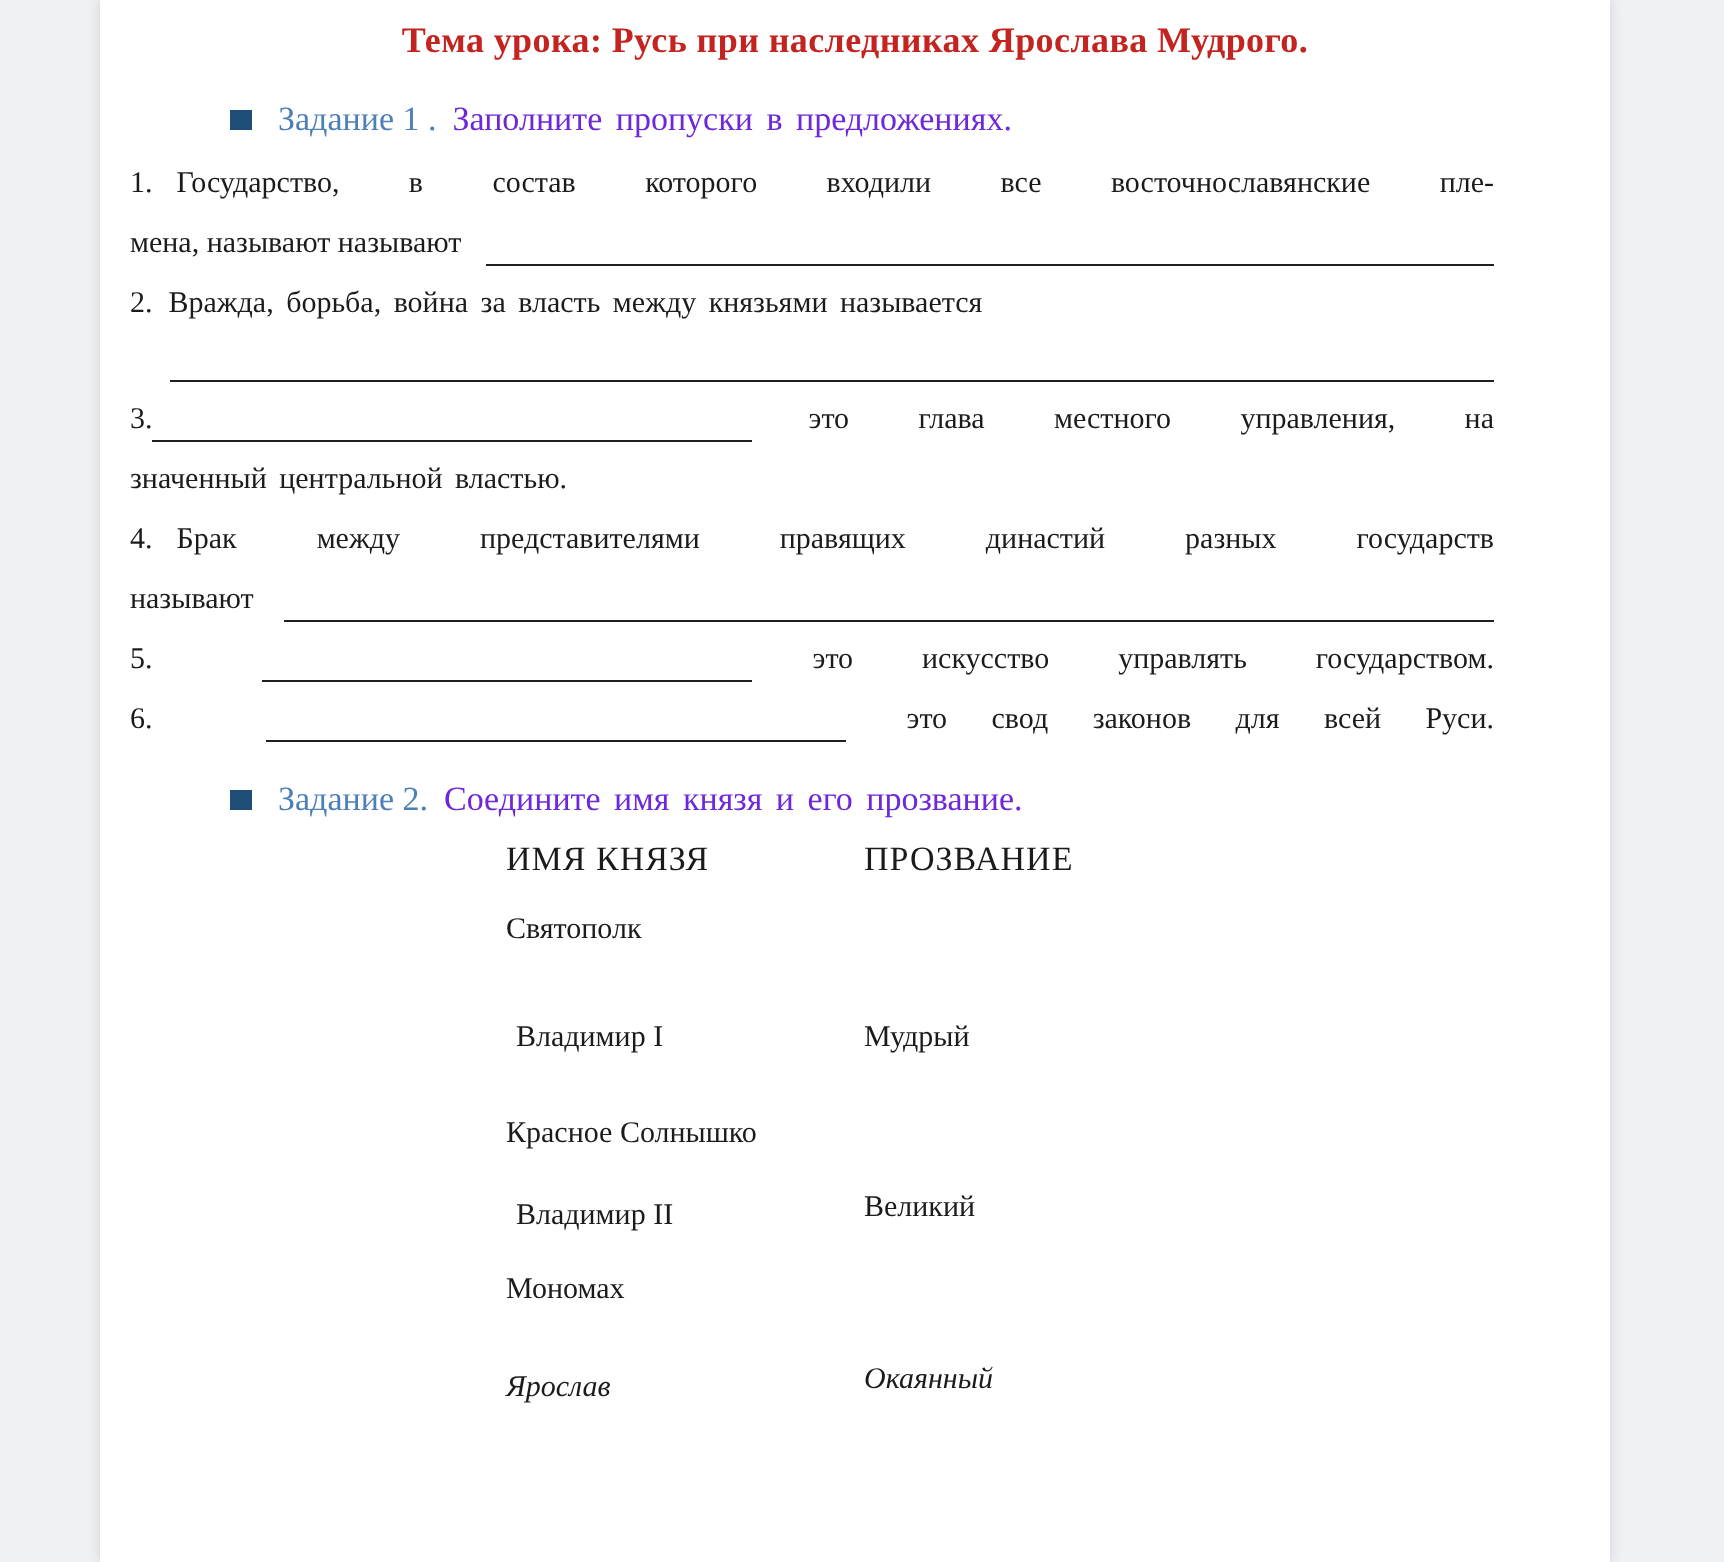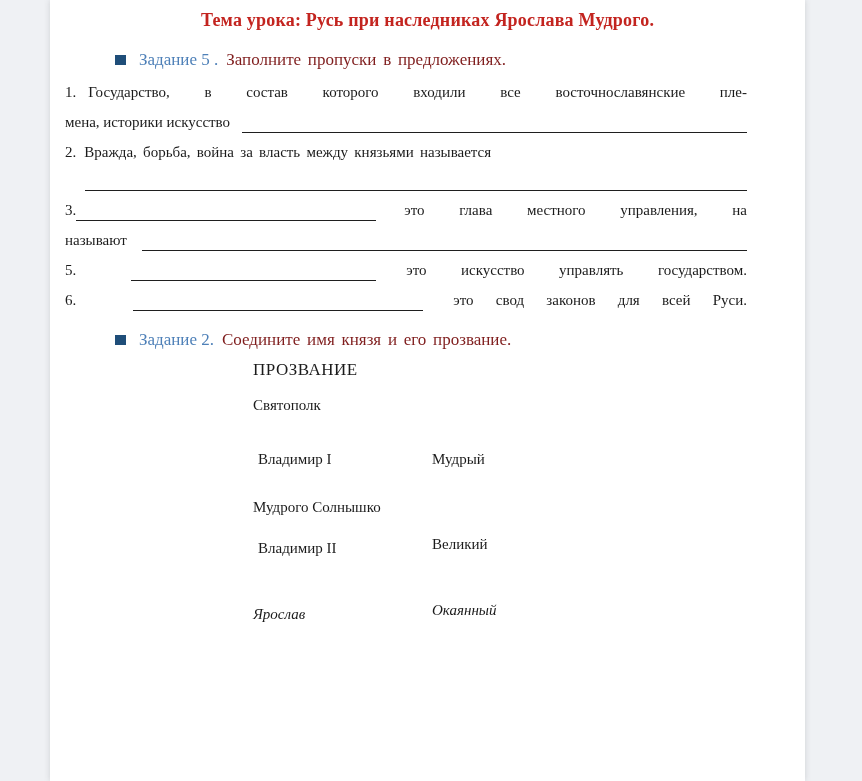--- a/index.html
+++ b/index.html
@@ -40,21 +40,21 @@
     font-size: 17px;
     white-space: nowrap;
   }
   .bullet {
     display: inline-block;
     width: 11px; height: 10px;
     background: #1f4e79;
     margin-right: 13px;
   }
   .task-label { color: #4e80b8; margin-right: 8px; }
-  .task-instr { color: #7f1d1d; word-spacing: 3px; }
+  .task-instr { color: #6d28d9; word-spacing: 3px; }
 
   .list { margin-top: 6px; font-size: 15px; }
   .line { line-height: 30px; white-space: nowrap; }
   .line.just {
     white-space: normal;
     text-align: justify;
     text-align-last: justify;
   }
   .num { margin-right: 12px; }
   .num.tight { margin-right: 0; }
@@ -120,46 +120,52 @@
 <body>
 
 <div class="canvas">
   <div class="page">
 
     <div class="title">Тема урока: Русь при наследниках Ярослава Мудрого.</div>
 
     <div class="content">
 
       <div class="task-head">
-        <span class="bullet"></span><span class="task-label">Задание 5 .</span><span class="task-instr wspread">Заполните пропуски в предложениях.</span>
+        <span class="bullet"></span><span class="task-label">Задание 1 .</span><span class="task-instr wspread">Заполните пропуски в предложениях.</span>
       </div>
 
       <div class="list">
 
         <div class="line just">
           <span class="num">1.</span><span>Государство, в состав которого входили все восточнославянские пле-</span>
         </div>
         <div class="flexline">
-          <span class="numcell">мена, историки искусство</span>
+          <span class="numcell">мена, называют называют</span>
           <span class="blank grow gap12"></span>
         </div>
 
         <div class="line wspread">
           <span class="num" style="margin-right:8px">2.</span><span>Вражда, борьба, война за власть между князьями называется</span>
         </div>
         <div class="flexline">
           <span class="blank grow indent20"></span>
         </div>
 
         <div class="flexline">
           <span class="numcell num tight">3.</span>
           <span class="blank w300"></span>
           <span class="fill ml28">это глава местного управления, на</span>
         </div>
-
+        <div class="line wspread">
+          <span>значенный центральной властью.</span>
+        </div>
+
+        <div class="line just">
+          <span class="num">4.</span><span>Брак между представителями правящих династий разных государств</span>
+        </div>
         <div class="flexline">
           <span class="numcell">называют</span>
           <span class="blank grow gap15"></span>
         </div>
 
         <div class="flexline">
           <span class="numcell">5.</span>
           <span class="blank w245"></span>
           <span class="fill ml30">это искусство управлять государством.</span>
         </div>
@@ -171,38 +177,40 @@
         </div>
 
       </div>
 
       <div class="task-head task2-head">
         <span class="bullet"></span><span class="task-label">Задание 2.</span><span class="task-instr wspread">Соедините имя князя и его прозвание.</span>
       </div>
 
       <div class="t2">
         <div class="t2-headrow">
+          <span>ИМЯ КНЯЗЯ</span>
           <span>ПРОЗВАНИЕ</span>
         </div>
         <div class="t2-rows">
           <div class="t2-row">
             <span class="t2-name">Святополк</span>
           </div>
           <div class="t2-row">
             <span class="t2-name">Владимир I</span>
             <span class="t2-nick">Мудрый</span>
           </div>
           <div class="t2-row">
-            <span class="t2-nick">Мудрого Солнышко</span>
+            <span class="t2-nick">Красное Солнышко</span>
           </div>
           <div class="t2-row">
             <span class="t2-name">Владимир II</span>
             <span class="t2-nick">Великий</span>
           </div>
           <div class="t2-row">
+            <span class="t2-nick">Мономах</span>
           </div>
           <div class="t2-row">
             <span class="t2-name">Ярослав</span>
             <span class="t2-nick">Окаянный</span>
           </div>
         </div>
       </div>
 
     </div>
   </div>

